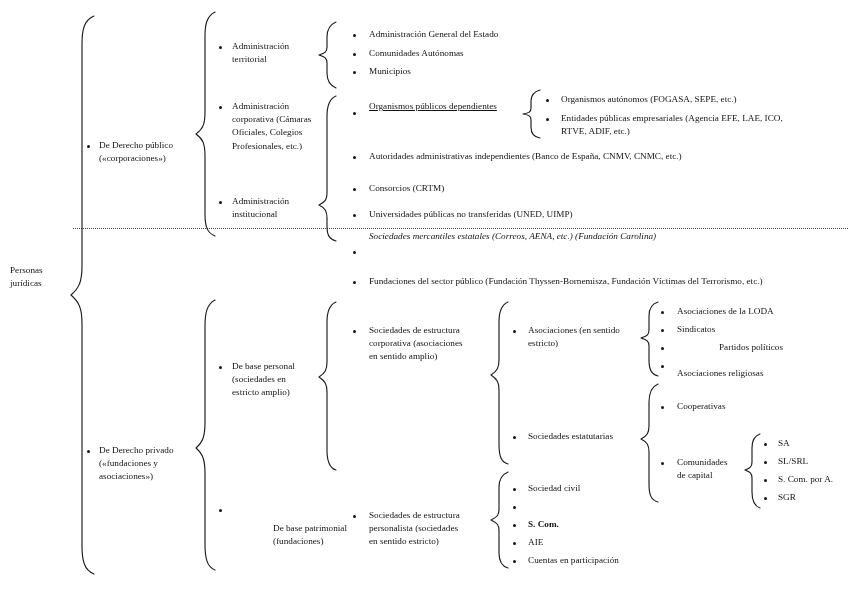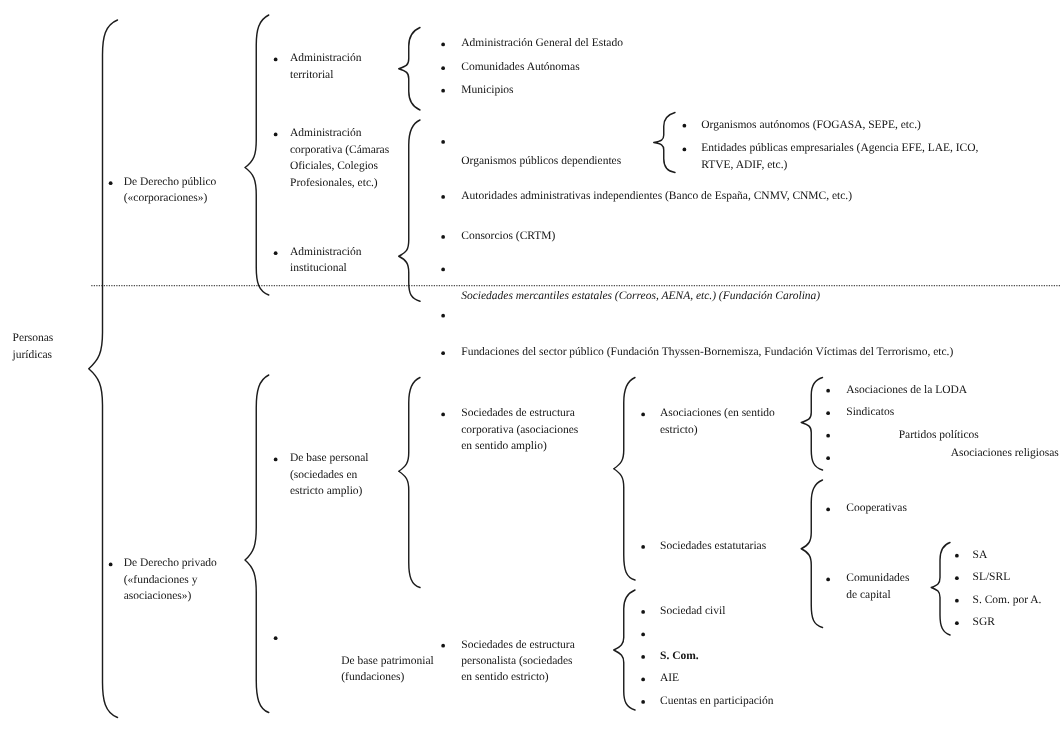--- a/index.html
+++ b/index.html
@@ -173,29 +173,30 @@
   <span class="bullet" style="left:353px; top:34px;"></span>
   <div class="node" style="left:369px; top:28px; width:300px;">Administración General del Estado</div>
 
   <span class="bullet" style="left:353px; top:53px;"></span>
   <div class="node" style="left:369px; top:47px; width:300px;">Comunidades Autónomas</div>
 
   <span class="bullet" style="left:353px; top:71px;"></span>
   <div class="node" style="left:369px; top:65px; width:300px;">Municipios</div>
 
   <span class="bullet" style="left:353px; top:112px;"></span>
-  <div class="node" style="left:369px; top:122px; width:160px;">Organismos públicos dependientes</div>
+  <div class="node" style="left:369px; top:100px; width:160px;text-decoration:underline;">Organismos públicos dependientes</div>
 
   <span class="bullet" style="left:353px; top:156px;"></span>
   <div class="node" style="left:369px; top:150px; width:480px;">Autoridades administrativas independientes (Banco de España, CNMV, CNMC, etc.)</div>
 
   <span class="bullet" style="left:353px; top:188px;"></span>
   <div class="node" style="left:369px; top:182px; width:300px;">Consorcios (CRTM)</div>
 
   <span class="bullet" style="left:353px; top:214px;"></span>
+  <div class="node" style="left:369px; top:208px; width:400px;">Universidades públicas no transferidas (UNED, UIMP)</div>
 
   <span class="bullet" style="left:353px; top:251px;"></span>
   <div class="node" style="left:369px; top:230px; width:460px;font-style:italic;">Sociedades mercantiles estatales (Correos, AENA, etc.) (Fundación Carolina)</div>
 
   <span class="bullet" style="left:353px; top:281px;"></span>
   <div class="node" style="left:369px; top:275px; width:475px;">Fundaciones del sector público (Fundación Thyssen-Bornemisza, Fundación Víctimas del Terrorismo, etc.)</div>
 
   <div class="brace" style="left:522px; top:88px; width:20px; height:52px;">
     <svg width="20" height="52" viewBox="0 0 20 52" preserveAspectRatio="none">
       <path d="M 18 2
@@ -297,21 +298,21 @@
   <span class="bullet" style="left:661px; top:311px;"></span>
   <div class="node" style="left:677px; top:305px; width:170px;">Asociaciones de la LODA</div>
 
   <span class="bullet" style="left:661px; top:329px;"></span>
   <div class="node" style="left:677px; top:323px; width:170px;">Sindicatos</div>
 
   <span class="bullet" style="left:661px; top:347px;"></span>
   <div class="node" style="left:666px; top:341px; width:170px;text-align:center;">Partidos políticos</div>
 
   <span class="bullet" style="left:661px; top:365px;"></span>
-  <div class="node" style="left:677px; top:356px; width:170px;text-align:right;">Asociaciones religiosas</div>
+  <div class="node" style="left:677px; top:367px; width:170px;">Asociaciones religiosas</div>
 
   <span class="bullet" style="left:661px; top:406px;"></span>
   <div class="node" style="left:677px; top:400px; width:170px;">Cooperativas</div>
 
   <span class="bullet" style="left:661px; top:462px;"></span>
   <div class="node" style="left:677px; top:456px; width:70px;">Comunidades
 de capital</div>
 
   <div class="brace" style="left:744px; top:432px; width:18px; height:78px;">
     <svg width="18" height="78" viewBox="0 0 18 78" preserveAspectRatio="none">

